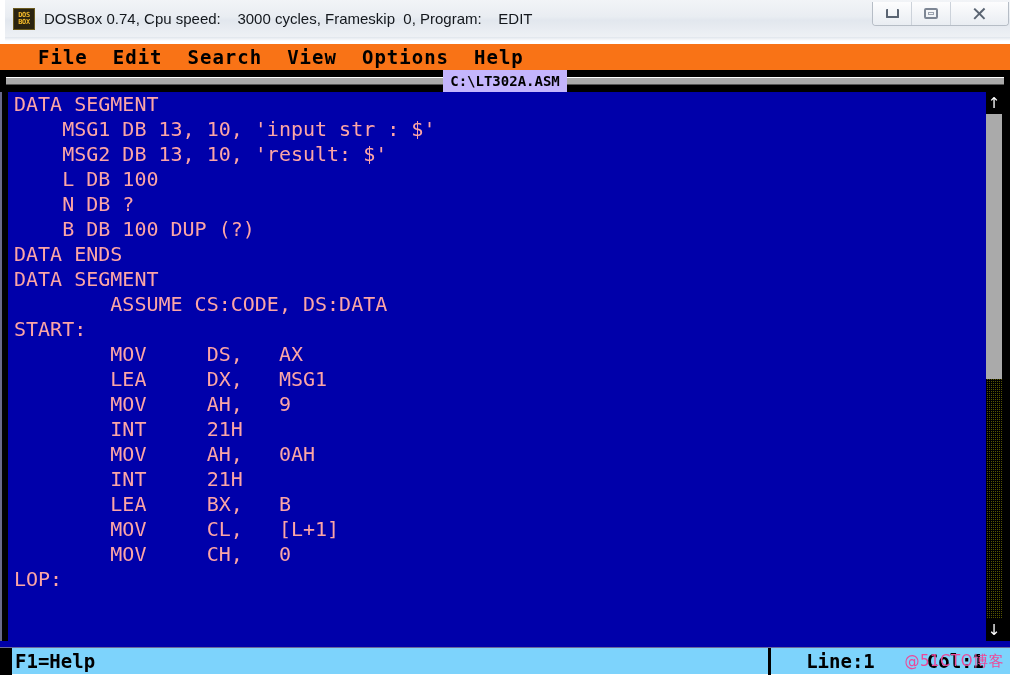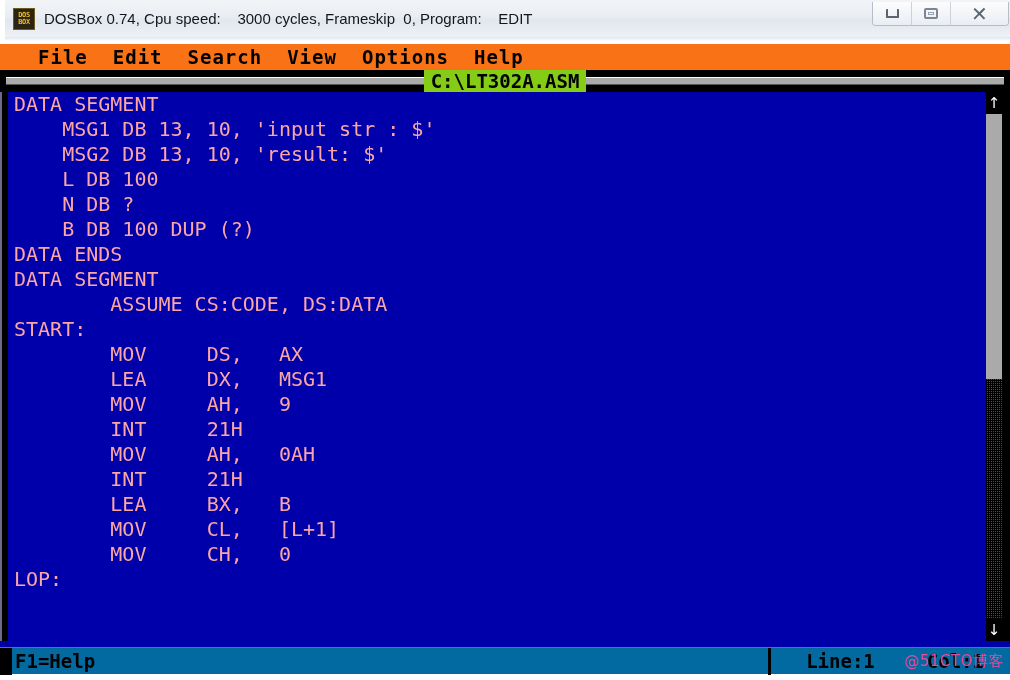--- a/index.html
+++ b/index.html
@@ -160,23 +160,23 @@
   .editor-titlebar .bar-right {
     flex: 1 1 auto;
     height: 8px;
     background: #aaaaaa;
     border-top: 1px solid #ffffff;
     border-bottom: 1px solid #555555;
   }
   .editor-titlebar .bar-left { margin-left: 6px; }
   .editor-titlebar .bar-right { margin-right: 6px; }
   .editor-filename {
-    background: #84cc16;
+    background: #c4b5fd;
     color: #000000;
-    font-size: 19px;
+    font-size: 14px;
     font-weight: bold;
     padding: 0 7px;
     white-space: pre;
     font-family: "DejaVu Sans Mono", monospace;
     line-height: 22px;
     height: 22px;
   }
 
   .code-area {
     position: absolute;
@@ -249,21 +249,21 @@
     flex-direction: column;
     height: 549px;
   }
 
   
   .statusbar {
     position: absolute;
     bottom: 0; left: 0;
     width: 1010px;
     height: 27px;
-    background: #0369a1;
+    background: #7dd3fc;
     color: #000000;
     font-family: "DejaVu Sans Mono", monospace;
     font-size: 19px;
     font-weight: bold;
     display: flex;
     align-items: center;
     border-top: 1px solid #6a6a9a;
   }
   .status-cursor {
     width: 12px; height: 27px;

